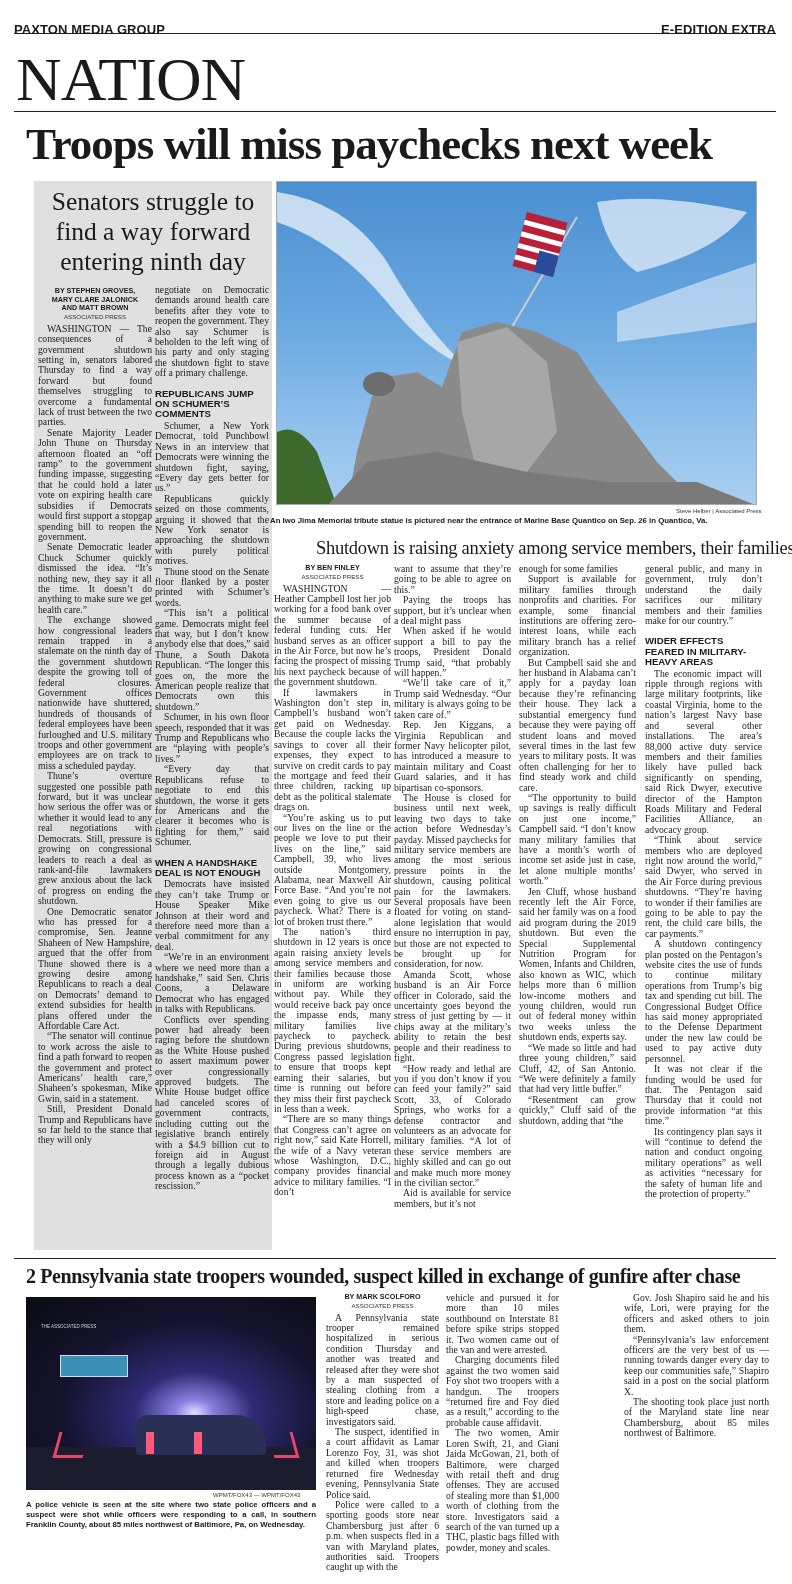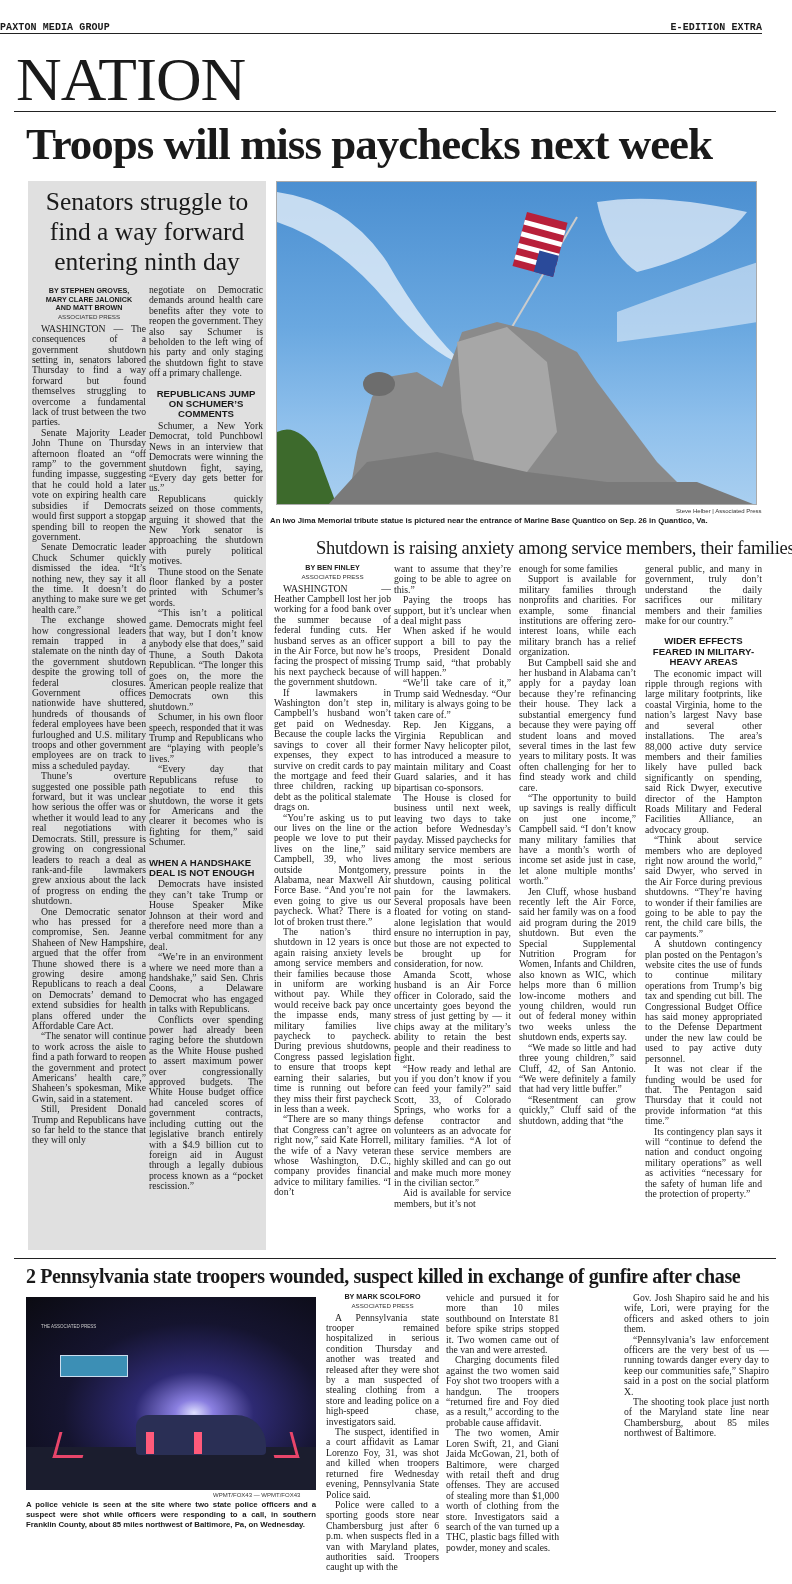--- a/index.html
+++ b/index.html
@@ -1,44 +1,44 @@
 <!DOCTYPE html>
 <html><head>
 <meta charset="utf-8">
 <style>
   * { box-sizing: border-box; margin: 0; padding: 0; }
   html, body { width: 792px; height: 1584px; background: #fff; overflow: hidden; }
   body { position: relative; font-family: "DejaVu Serif", serif; color: #1a1a1a; }
 
-  .topbar { position: absolute; left: 0; top: 20px; width: 762px; height: 14px;
-    border-bottom: 1.5px solid #222; font-family: Liberation Mono, monospace;
-    font-weight: bold; font-size: 10px; letter-spacing: .1px; }
+  .topbar { position: absolute; left: 14px; top: 20px; width: 762px; height: 14px;
+    border-bottom: 1.5px solid #222; font-family: Liberation Sans, sans-serif;
+    font-weight: bold; font-size: 13px; letter-spacing: .1px; }
   .topbar .left { position: absolute; left: 0; top: 2px; }
   .topbar .right { position: absolute; right: 0; top: 2px; }
 
   .section-title { position: absolute; left: 16px; top: 48px; font-family: "Liberation Serif", serif;
     font-size: 62px; line-height: 62px; letter-spacing: -1px; transform: scaleX(1.02); transform-origin: left; }
   .section-rule { position: absolute; left: 14px; top: 111px; width: 762px; border-top: 1.5px solid #222; }
 
   .main-head { position: absolute; left: 26px; top: 118px; width: 750px; font-family: "Liberation Serif", serif;
     font-weight: bold; font-size: 45px; line-height: 52px; letter-spacing: -1px; white-space: nowrap; }
 
   
-  .sidebar { position: absolute; left: 28px; top: 181px; width: 238px; height: 1069px; background: #e0e0e0; }
+  .sidebar { position: absolute; left: 34px; top: 181px; width: 238px; height: 1069px; background: #e0e0e0; }
   .sidebar-head { position: absolute; left: 4px; top: 6px; width: 230px; text-align: center;
     font-family: "Liberation Serif", serif; font-size: 25.5px; line-height: 30px; }
   .sb-col { position: absolute; top: 106px; width: 114px; }
   .sb-col.c1 { left: 4px; } .sb-col.c2 { left: 121px; top: 104px; }
 
   .byline { text-align: center; font-family: "Liberation Sans", sans-serif; font-weight: bold; font-size: 7.2px; line-height: 8.6px; }
   .agency { text-align: center; font-family: "Liberation Sans", sans-serif; font-size: 6.2px; line-height: 8px; margin-bottom: 3px; color: #333; }
 
   .body-text { font-family: "Liberation Serif", serif; font-size: 9.7px; line-height: 10.4px; text-align: justify; hyphens: manual; }
   .body-text p { text-indent: 9px; }
-  .subhead { font-family: "Liberation Sans", sans-serif; font-weight: bold; font-size: 9.6px; line-height: 10.4px; text-align: center; margin: 10px 0 1px; }
+  .subhead { font-family: "Liberation Sans", sans-serif; font-weight: bold; font-size: 9.6px; line-height: 10.4px; text-align: left; margin: 10px 0 1px; }
 
   
   .photo { position: absolute; left: 276px; top: 181px; width: 481px; height: 324px; overflow: hidden;
     background: linear-gradient(180deg, #4b8fd1 0%, #6aa8e0 45%, #8fc0ec 75%, #a9cff0 100%); border: 1px solid #aaa; }
   .credit { position: absolute; font-family: "Liberation Sans", sans-serif; font-size: 6px; color: #333; }
   .caption { position: absolute; font-family: "Liberation Sans", sans-serif; font-weight: bold; font-size: 7.8px; line-height: 10px; }
 
   .sub-head2 { position: absolute; left: 276px; top: 537px; font-family: "Liberation Serif", serif; font-size: 18.5px; line-height: 22px; white-space: nowrap; letter-spacing: -.3px; margin-left: 40px; }
   .s2col { position: absolute; top: 564px; width: 117px; }
 

